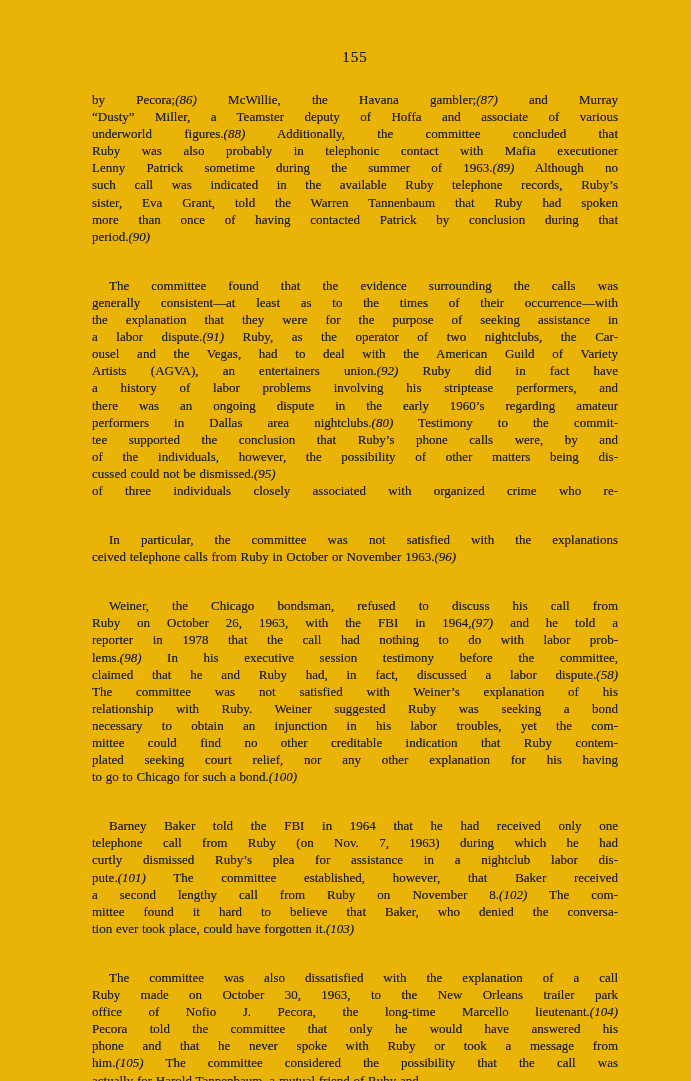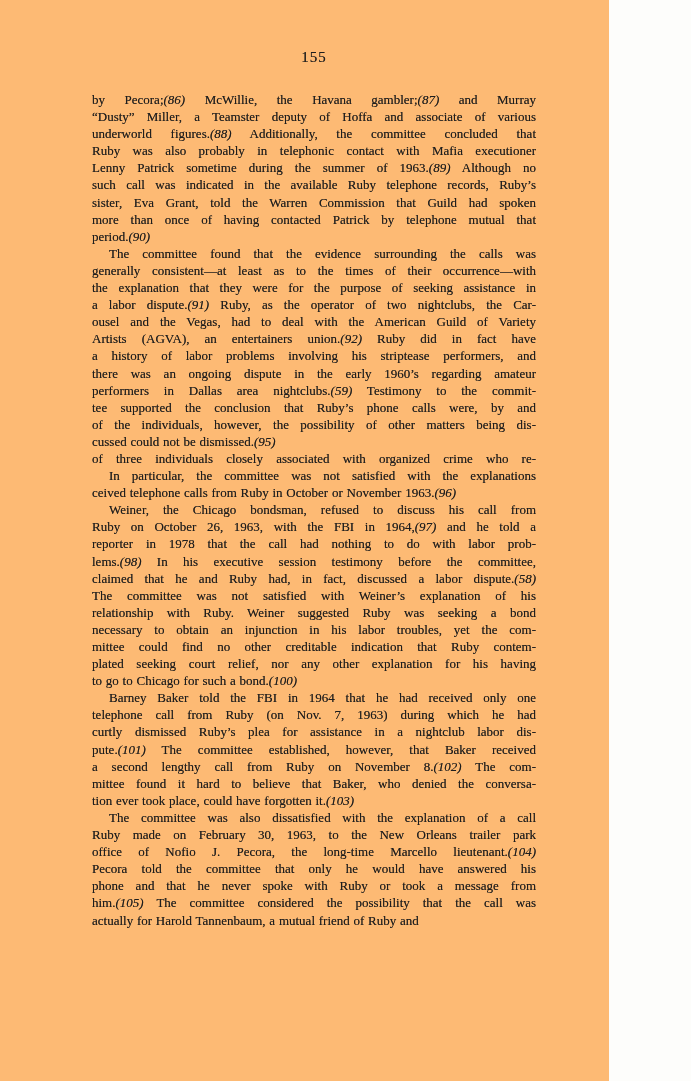--- a/index.html
+++ b/index.html
@@ -9,24 +9,24 @@
   }
   body {
     width: 691px;
     height: 1081px;
     overflow: hidden;
     font-family: "Liberation Serif", "DejaVu Serif", serif;
     color: #1e1e1e;
   }
   .page {
     box-sizing: border-box;
-    width: 609px;
+    width: 691px;
     height: 1081px;
     padding: 49px 73px 0 92px;
-    background: #fdba74;
+    background: #eab308;
   }
   .page-number {
     text-align: center;
     font-size: 15px;
     line-height: 17px;
     letter-spacing: 1px;
     margin-bottom: 25px;
     text-shadow: 0 0 0.5px rgba(20,20,20,0.65);
   }
   .text-column {
@@ -38,52 +38,53 @@
   .line {
     text-align: justify;
     text-align-last: justify;
     word-spacing: 0.5px;
   }
   .line.last {
     text-align-last: left;
   }
   .line.indent {
     text-indent: 17px;
+    margin-top: 32px;
   }
   .cite {
     font-style: italic;
   }
 </style>
 </head>
 <body>
 
 <div class="page">
   <div class="page-number">155</div>
   <div class="text-column">
       <div class="paragraph">
         <div class="line">by Pecora;<span class="cite">(86)</span> McWillie, the Havana gambler;<span class="cite">(87)</span> and Murray</div>
         <div class="line">“Dusty” Miller, a Teamster deputy of Hoffa and associate of various</div>
         <div class="line">underworld figures.<span class="cite">(88)</span> Additionally, the committee concluded that</div>
         <div class="line">Ruby was also probably in telephonic contact with Mafia executioner</div>
         <div class="line">Lenny Patrick sometime during the summer of 1963.<span class="cite">(89)</span> Although no</div>
         <div class="line">such call was indicated in the available Ruby telephone records, Ruby’s</div>
-        <div class="line">sister, Eva Grant, told the Warren Commission that Guild had spoken</div>
-        <div class="line">more than once of having contacted Patrick by telephone mutual that</div>
+        <div class="line">sister, Eva Grant, told the Warren Tannenbaum that Ruby had spoken</div>
+        <div class="line">more than once of having contacted Patrick by conclusion during that</div>
         <div class="line last">period.<span class="cite">(90)</span></div>
       </div>
       <div class="paragraph">
         <div class="line indent">The committee found that the evidence surrounding the calls was</div>
         <div class="line">generally consistent—at least as to the times of their occurrence—with</div>
         <div class="line">the explanation that they were for the purpose of seeking assistance in</div>
         <div class="line">a labor dispute.<span class="cite">(91)</span> Ruby, as the operator of two nightclubs, the Car-</div>
         <div class="line">ousel and the Vegas, had to deal with the American Guild of Variety</div>
         <div class="line">Artists (AGVA), an entertainers union.<span class="cite">(92)</span> Ruby did in fact have</div>
         <div class="line">a history of labor problems involving his striptease performers, and</div>
         <div class="line">there was an ongoing dispute in the early 1960’s regarding amateur</div>
-        <div class="line">performers in Dallas area nightclubs.<span class="cite">(59)</span> Testimony to the commit-</div>
+        <div class="line">performers in Dallas area nightclubs.<span class="cite">(80)</span> Testimony to the commit-</div>
         <div class="line">tee supported the conclusion that Ruby’s phone calls were, by and</div>
         <div class="line">of the individuals, however, the possibility of other matters being dis-</div>
         <div class="line last">cussed could not be dismissed.<span class="cite">(95)</span></div>
       </div>
       <div class="paragraph">
         <div class="line">of three individuals closely associated with organized crime who re-</div>
         <div class="line indent">In particular, the committee was not satisfied with the explanations</div>
         <div class="line last">ceived telephone calls from Ruby in October or November 1963.<span class="cite">(96)</span></div>
       </div>
       <div class="paragraph">
@@ -103,21 +104,21 @@
         <div class="line indent">Barney Baker told the FBI in 1964 that he had received only one</div>
         <div class="line">telephone call from Ruby (on Nov. 7, 1963) during which he had</div>
         <div class="line">curtly dismissed Ruby’s plea for assistance in a nightclub labor dis-</div>
         <div class="line">pute.<span class="cite">(101)</span> The committee established, however, that Baker received</div>
         <div class="line">a second lengthy call from Ruby on November 8.<span class="cite">(102)</span> The com-</div>
         <div class="line">mittee found it hard to believe that Baker, who denied the conversa-</div>
         <div class="line last">tion ever took place, could have forgotten it.<span class="cite">(103)</span></div>
       </div>
       <div class="paragraph">
         <div class="line indent">The committee was also dissatisfied with the explanation of a call</div>
-        <div class="line">Ruby made on February 30, 1963, to the New Orleans trailer park</div>
+        <div class="line">Ruby made on October 30, 1963, to the New Orleans trailer park</div>
         <div class="line">office of Nofio J. Pecora, the long-time Marcello lieutenant.<span class="cite">(104)</span></div>
         <div class="line">Pecora told the committee that only he would have answered his</div>
         <div class="line">phone and that he never spoke with Ruby or took a message from</div>
         <div class="line">him.<span class="cite">(105)</span> The committee considered the possibility that the call was</div>
         <div class="line last">actually for Harold Tannenbaum, a mutual friend of Ruby and</div>
       </div>
     </div>
 </div>
 
 </body></html>

